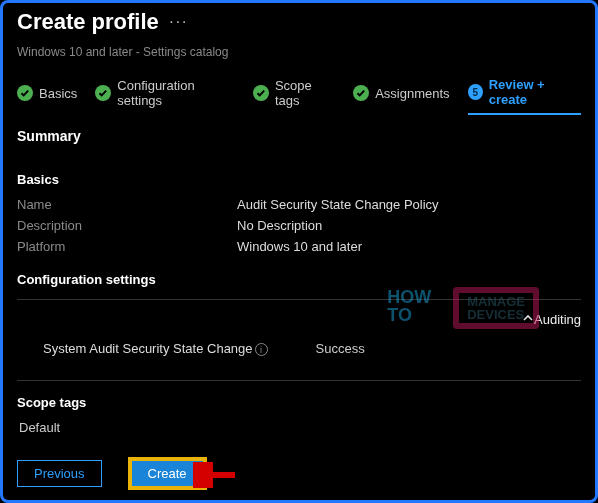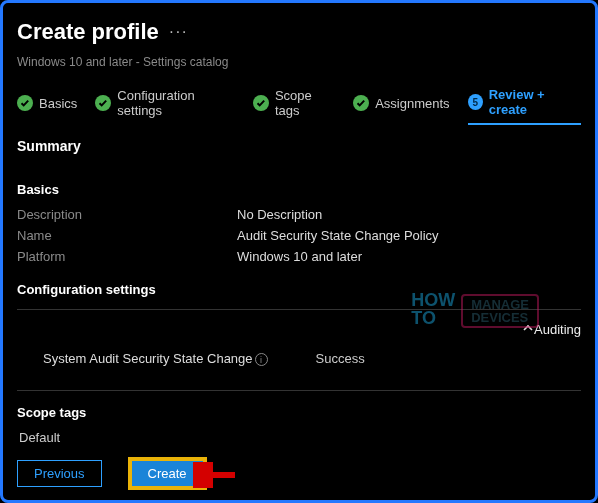--- a/index.html
+++ b/index.html
@@ -8,21 +8,21 @@
       background: #000;
       color: #fff;
       width: 598px;
       height: 503px;
       border: 3px solid #2478ff;
       border-radius: 8px;
       overflow: hidden;
       position: relative;
     }
     .page {
-      padding: 16px 14px 0 14px;
+      padding: 6px 14px 0 14px;
     }
     .title-row {
       display: flex;
       align-items: center;
       gap: 10px;
     }
     .title {
       font-size: 22px;
       font-weight: 600;
       color: #fff;
@@ -166,41 +166,41 @@
       color: #fff;
     }
     .arrow {
       position: absolute;
       left: 190px;
       bottom: 8px;
     }
     .watermark {
       position: absolute;
       right: 56px;
-      top: 290px;
+      top: 284px;
       opacity: 0.5;
       display: flex;
       align-items: center;
-      gap: 6px;
+      gap: 22px;
       font-family: Arial, sans-serif;
     }
     .wm-how {
       font-size: 18px;
       font-weight: 800;
       color: #1aa3d9;
       line-height: 0.85;
       text-align: right;
     }
     .wm-to {
       font-size: 18px;
       font-weight: 800;
       color: #1aa3d9;
     }
     .wm-box {
-      border: 2px solid #be185d;
+      border: 6px solid #be185d;
       border-radius: 4px;
       padding: 2px 8px;
       color: #2b5a6a;
       font-size: 13px;
       font-weight: 800;
       line-height: 1;
     }
   </style>
 </head>
 <body>
@@ -252,26 +252,26 @@
     <div class="tab active">
       <span class="step-circle">5</span>
       <span>Review + create</span>
     </div>
   </div>
 
   <div class="section-heading">Summary</div>
   <div class="section-subheading">Basics</div>
 
   <div class="kv">
+    <div class="k">Name</div>
+    <div class="v">Audit Security State Change Policy</div>
+  </div>
+  <div class="kv">
     <div class="k">Description</div>
     <div class="v">No Description</div>
-  </div>
-  <div class="kv">
-    <div class="k">Name</div>
-    <div class="v">Audit Security State Change Policy</div>
   </div>
   <div class="kv">
     <div class="k">Platform</div>
     <div class="v">Windows 10 and later</div>
   </div>
 
   <div class="section-subheading" style="margin-top:18px;">Configuration settings</div>
   <div class="divider"></div>
 
   <div class="expander">

